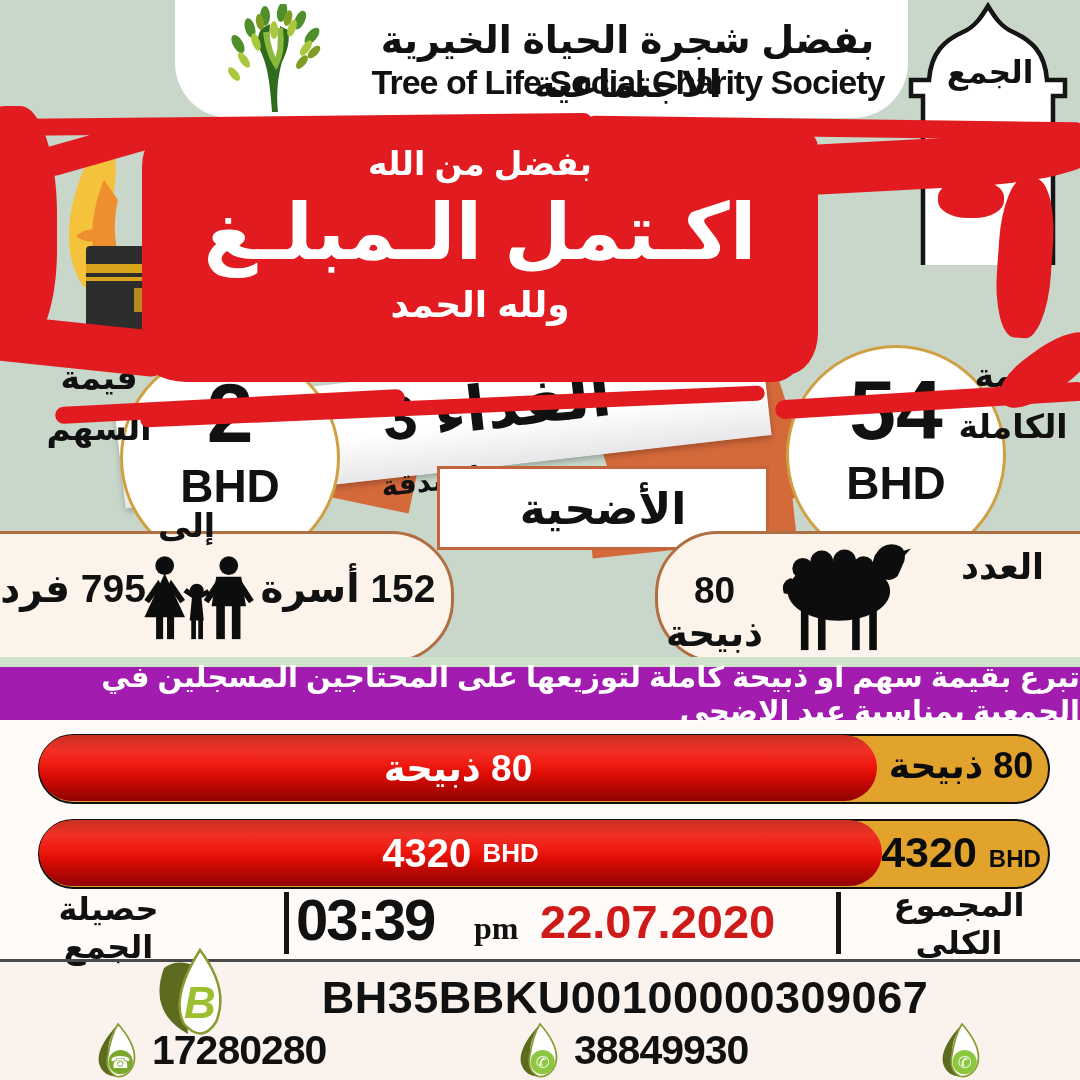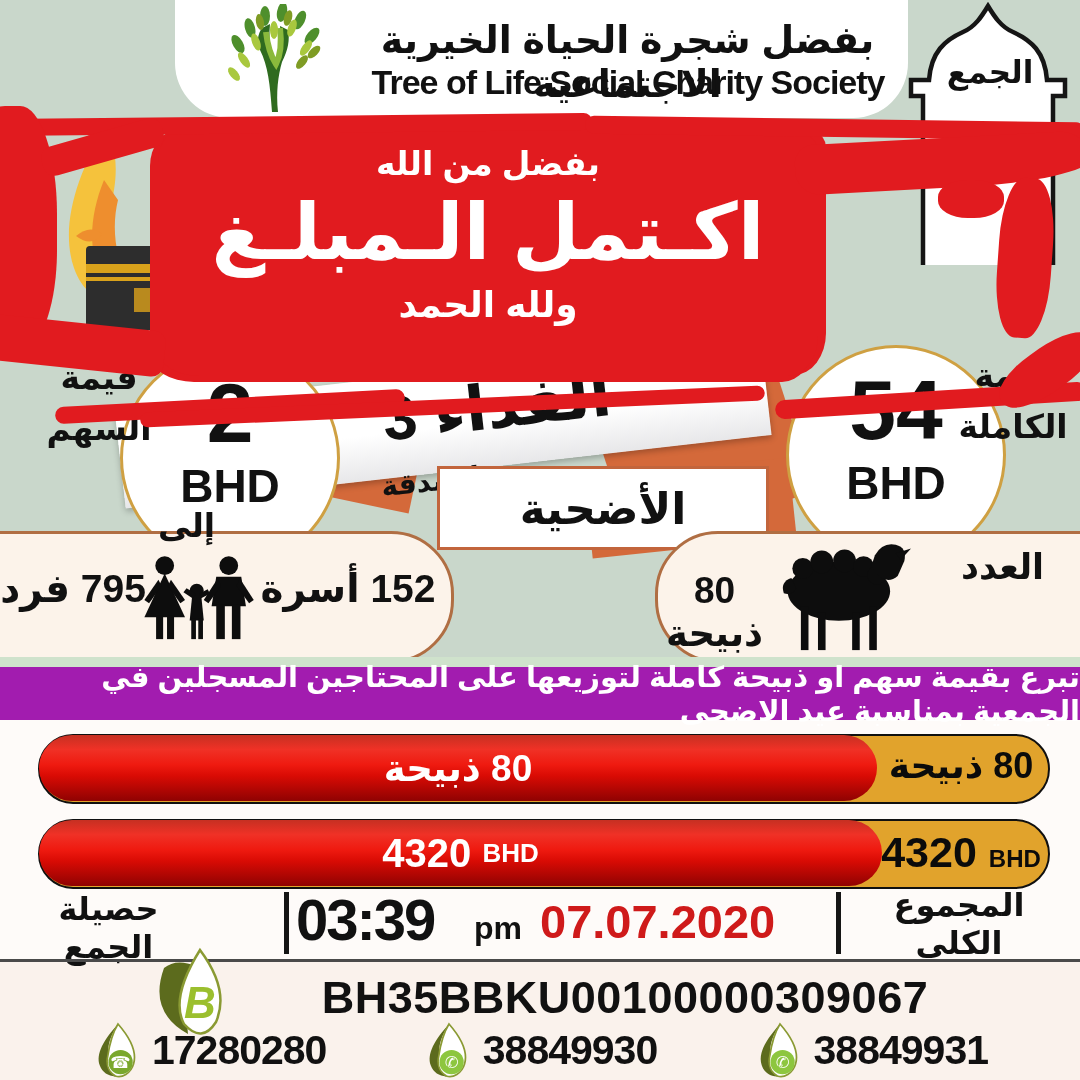--- a/index.html
+++ b/index.html
@@ -17,21 +17,21 @@
   .title-en{left:352px;top:63px;width:552px;text-align:center;font-size:34px;font-weight:800;letter-spacing:-1px;z-index:9;}
   
   .arch{left:903px;top:0;z-index:10;}
   .badge-line1{left:915px;top:54px;width:150px;text-align:center;font-size:31px;font-weight:800;z-index:11;direction:rtl;}
   .badge-frag{left:1013px;top:136px;width:54px;font-size:30px;font-weight:800;z-index:11;direction:rtl;}
   
   .flame-kaaba{left:46px;top:118px;z-index:12;}
   .balloon{left:88px;top:120px;width:34px;height:26px;border-radius:50%;background:#ee5b71;z-index:12;}
   .sheephead{left:636px;top:121px;width:54px;height:17px;border-radius:50%;background:#c79e72;z-index:12;}
   
-  .stamp{left:158px;top:128px;width:660px;height:248px;background:#e11b1f;z-index:50;
+  .stamp{left:150px;top:128px;width:660px;height:248px;background:#e11b1f;z-index:50;
          border-radius:26px 38px 30px 42px/34px 22px 40px 26px;text-align:center;color:#fff;direction:rtl;
          box-shadow:-6px 4px 0 2px #e11b1f, 6px -3px 0 2px #e11b1f;}
   .stamp-l1{font-size:33px;font-weight:800;margin-top:16px;}
   .stamp-l2{font-size:78px;font-weight:800;margin-top:4px;}
   .stamp-l3{font-size:36px;font-weight:800;margin-top:6px;}
   .scr{background:#e11b1f;z-index:49;border-radius:12px;}
   .s-top1{left:-8px;top:116px;width:600px;height:17px;transform:rotate(-.6deg);}
   .s-top2{left:585px;top:119px;width:500px;height:18px;transform:rotate(.8deg);}
   .s-l1{left:-25px;top:106px;width:82px;height:240px;border-radius:30px 45% 40% 30px;}
   .s-l2{left:-25px;top:322px;width:190px;height:46px;transform:rotate(6deg);}
@@ -90,21 +90,21 @@
   .end1{left:880px;top:745px;width:162px;font-size:36px;}
   .end2{left:880px;top:828px;width:162px;font-size:43px;direction:ltr;}
   .unit-sm{font-size:24px;font-weight:800;}
   .unit-fill{font-size:26px;font-weight:800;}
   
   .caption-right{left:853px;top:886px;width:212px;font-size:32px;font-weight:800;direction:rtl;text-align:center;z-index:6;}
   .caption-left{left:16px;top:890px;width:185px;font-size:32px;font-weight:800;direction:rtl;text-align:center;z-index:6;}
   .tbar{width:5px;height:62px;background:#151515;z-index:6;}
   .tbar1{left:284px;top:892px;} .tbar2{left:836px;top:892px;}
   .time{left:296px;top:886px;width:175px;font-size:58px;font-weight:800;z-index:6;letter-spacing:-2px;}
-  .pm{left:474px;top:910px;width:62px;font-size:32px;font-weight:700;z-index:6;}
+  .pm{left:474px;top:910px;width:62px;font-size:32px;font-weight:700;z-index:6;font-family:Liberation Serif, serif;}
   .date{left:540px;top:894px;width:295px;font-size:47px;font-weight:800;color:#cf1a1a;z-index:6;}
   .divider{left:0;top:959px;width:1080px;height:3px;background:#4a4a4a;z-index:6;}
   
   .benefit{left:140px;top:946px;z-index:7;}
   .iban{left:295px;top:972px;width:660px;text-align:center;font-size:45px;font-weight:800;letter-spacing:.5px;z-index:7;}
   .contacts{left:92px;top:1020px;width:896px;height:60px;display:flex;justify-content:space-between;align-items:center;z-index:7;}
   .contact{display:flex;align-items:center;gap:8px;}
   .contact .num{font-size:41px;font-weight:800;letter-spacing:-1px;}
 </style>
 </head>
@@ -263,21 +263,21 @@
 </div>
 <div class="abs endlab end2">
   <span>4320</span>&nbsp;<span class="unit-sm">BHD</span>
 </div>
 
 <div class="abs caption-left">حصيلة الجمع</div>
 <div class="abs caption-right">المجموع الكلي</div>
 <div class="abs tbar tbar1"></div>
 <div class="abs time">03:39</div>
 <div class="abs pm">pm</div>
-<div class="abs date">07.07.2020</div>
+<div class="abs date">22.07.2020</div>
 <div class="abs tbar tbar2"></div>
 <div class="abs divider"></div>
 
 <div class="abs benefit">
   <svg width="120" height="100" viewBox="0 0 120 100">
     <path d="M24,22 Q8,66 48,88 Q44,56 56,20 Q36,12 24,22 Z" fill="#5c6b1d"></path>
     <path d="M60,4 Q90,44 76,76 Q62,98 44,78 Q30,52 60,4 Z" fill="#ffffff" stroke="#8a9a33" stroke-width="2.5"></path>
     <text x="60" y="72" font-size="44" font-weight="bold" font-style="italic" fill="#9bbf2e" text-anchor="middle" font-family="Liberation Sans, sans-serif">B</text>
   </svg>
 </div>
@@ -302,21 +302,20 @@
     </svg>
     <span class="num">38849930</span>
   </div>
   <div class="contact">
     <svg width="52" height="58" viewBox="0 0 60 64">
       <path d="M30,2 C14,20 4,36 9,50 C12,59 22,64 30,62 C21,54 17,42 19,28 C21,16 26,9 30,2 Z" fill="#5c6b1d"></path>
       <path d="M30,2 C44,18 52,34 48,48 C45,59 34,65 27,62 C20,58 16,50 18,40 C20,26 25,10 30,2 Z" fill="#fff" stroke="#8a9a33" stroke-width="2"></path>
       <circle cx="33" cy="46" r="14" fill="#8dc63f"></circle>
       <text x="33" y="53" font-size="19" fill="#fff" text-anchor="middle">✆</text>
     </svg>
-    <span class="num">38849931</span>
   </div>
 </div>
 
 <div class="abs scr sc s-top1"></div>
 <div class="abs scr sc s-top2"></div>
 <div class="abs scr sc s-l1"></div>
 <div class="abs scr sc s-l2"></div>
 <div class="abs scr sc s-l3"></div>
 <div class="abs scr sc s-r1"></div>
 <div class="abs scr sc s-r2"></div>

